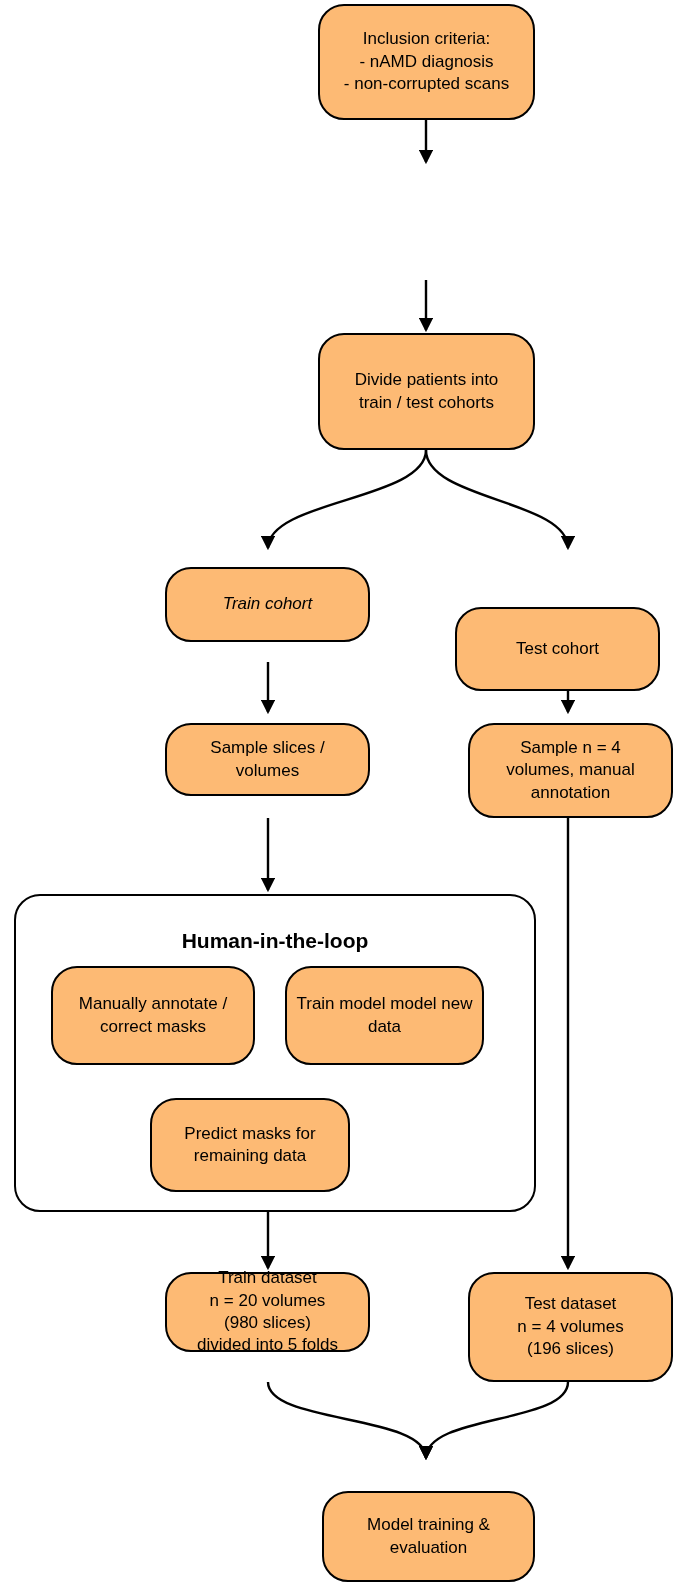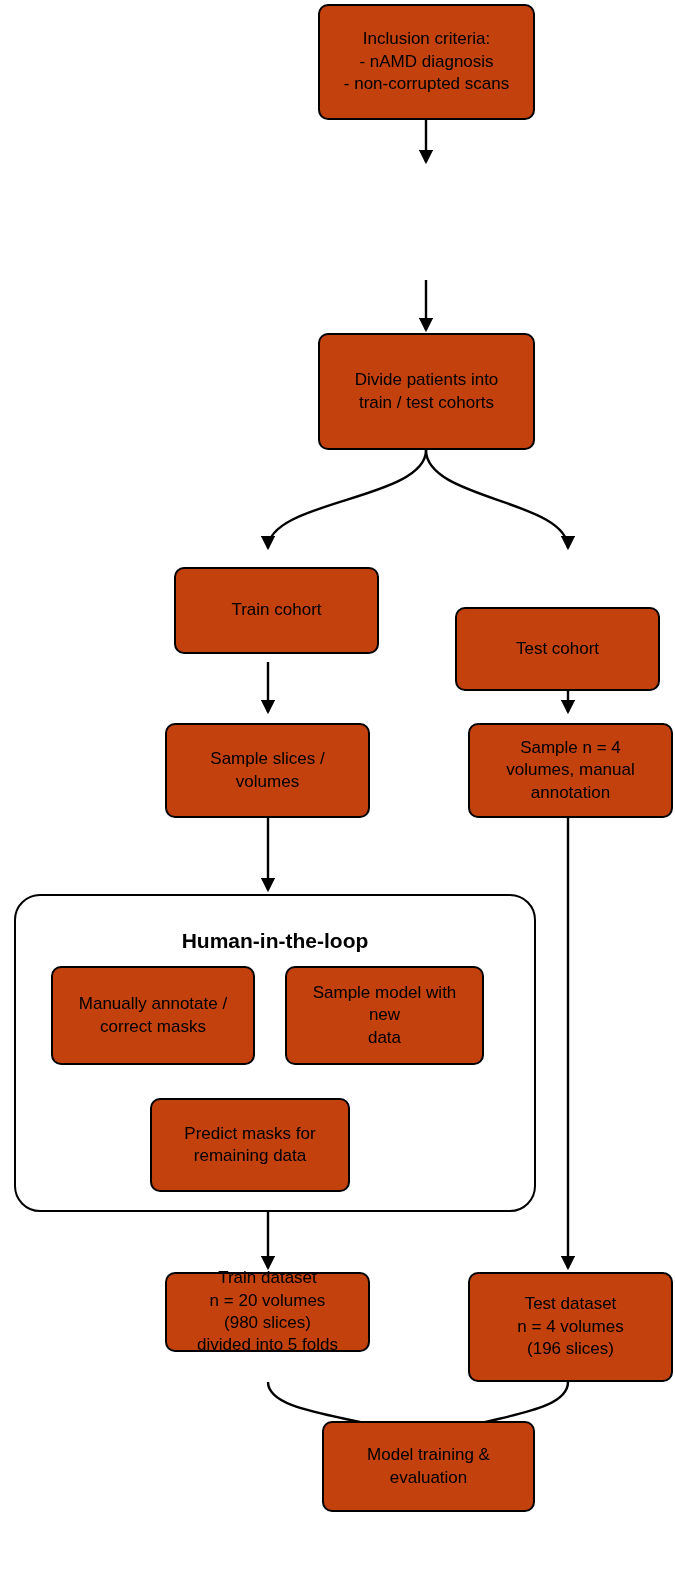--- a/index.html
+++ b/index.html
@@ -22,22 +22,22 @@
     left: 0;
     top: 0;
     width: 675px;
     height: 1583px;
     pointer-events: none;
   }
   .node {
     position: absolute;
     box-sizing: border-box;
     border: 2px solid #000000;
-    border-radius: 10px;
-    background: #c2410c;
+    border-radius: 26px;
+    background: #fdba74;
     display: flex;
     align-items: center;
     justify-content: center;
     text-align: center;
     color: #000000;
     font-size: 17px;
     line-height: 1.32;
     padding: 4px 8px;
     white-space: pre-line;
   }
@@ -97,48 +97,48 @@
   </svg>
 
   <div class="node" style="left:318px; top:4px; width:217px; height:116px;">Inclusion criteria:
 - nAMD diagnosis
 - non-corrupted scans</div>
 
 
   <div class="node" style="left:318px; top:333px; width:217px; height:117px;">Divide patients into
 train / test cohorts</div>
 
-  <div class="node" style="left:174px; top:567px; width:205px; height:87px;">Train cohort</div>
+  <div class="node" style="left:165px; top:567px; width:205px; height:75px;font-style:italic;">Train cohort</div>
 
   <div class="node" style="left:455px; top:567px; width:205px; height:84px;margin-top:40px;">Test cohort</div>
 
-  <div class="node" style="left:165px; top:723px; width:205px; height:95px;">Sample slices /
+  <div class="node" style="left:165px; top:723px; width:205px; height:73px;">Sample slices /
 volumes</div>
 
   <div class="node" style="left:468px; top:723px; width:205px; height:95px;">Sample n = 4
 volumes, manual
 annotation</div>
 
   <div class="group-box" style="left:14px; top:894px; width:522px; height:318px;"></div>
   <div class="group-title" style="left:14px; top:929px; width:522px;">Human-in-the-loop</div>
 
   <div class="node" style="left:51px; top:966px; width:204px; height:99px;">Manually annotate /
 correct masks</div>
 
-  <div class="node" style="left:285px; top:966px; width:199px; height:99px;">Sample model with new
+  <div class="node" style="left:285px; top:966px; width:199px; height:99px;">Train model model new
 data</div>
 
   <div class="node" style="left:150px; top:1098px; width:200px; height:94px;">Predict masks for
 remaining data</div>
 
   <div class="node" style="left:165px; top:1272px; width:205px; height:80px;">Train dataset
 n = 20 volumes
 (980 slices)
 divided into 5 folds</div>
 
   <div class="node" style="left:468px; top:1272px; width:205px; height:110px;">Test dataset
 n = 4 volumes
 (196 slices)</div>
 
-  <div class="node" style="left:322px; top:1421px; width:213px; height:91px;">Model training &amp;
+  <div class="node" style="left:322px; top:1491px; width:213px; height:91px;">Model training &amp;
 evaluation</div>
 
 </div>
 
 </body></html>

